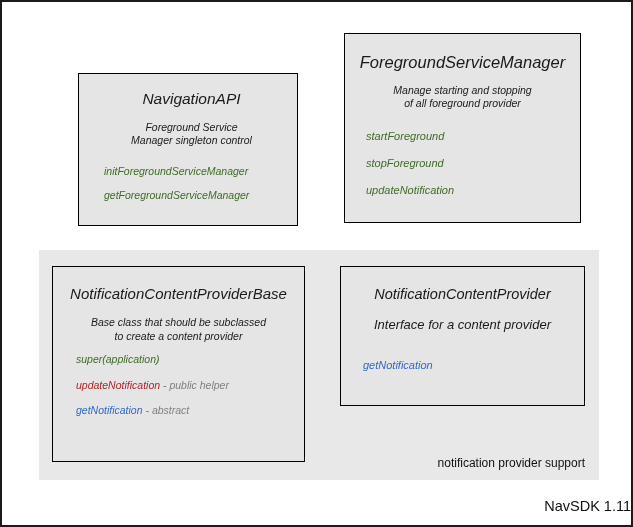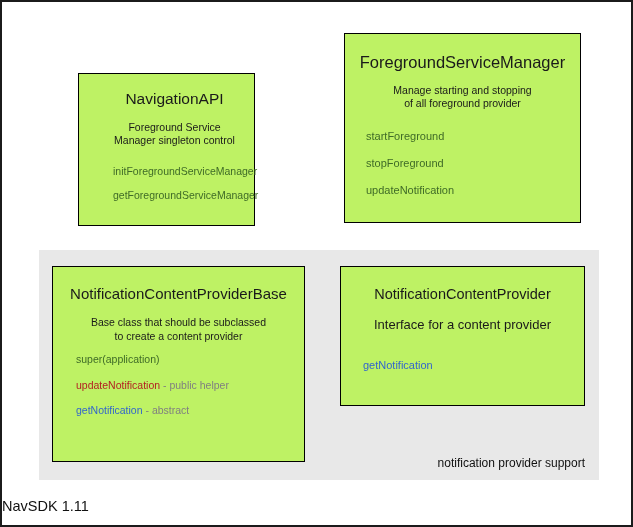--- a/index.html
+++ b/index.html
@@ -16,23 +16,24 @@
     height: 527px;
     background: #ffffff;
     box-sizing: border-box;
     border: 2px solid #1b1b1b;
     overflow: hidden;
   }
 
   
   .class-box {
     position: absolute;
-    background: #bef264;
+    background: #e5e5e5;
     border: 1.6px solid #000000;
     box-sizing: border-box;
+    font-style: italic;
   }
   .class-title {
     text-align: center;
     color: #1a1a1a;
     font-weight: 400;
     line-height: 1.15;
   }
   .class-desc {
     text-align: center;
     color: #1a1a1a;
@@ -44,22 +45,22 @@
   .member {
     line-height: 1.2;
     white-space: nowrap;
   }
   .member + .member { margin-top: 12px; }
   .m-note { color: #808080; }
 
   
   #box-navigation-api {
     left: 76px;  top: 71px;
-    width: 177px; height: 153px;
-    padding: 16px 10px 0 26px;
+    width: 220px; height: 153px;
+    padding: 16px 10px 0 17px;
   }
   #box-navigation-api .class-title { font-size: 15.5px; }
   #box-navigation-api .class-desc  { font-size: 10.5px; margin-top: 13px; }
   #box-navigation-api .member-list { margin-top: 17px; padding-left: 8px; }
   #box-navigation-api .member      { font-size: 10.5px; }
 
   
   #box-foreground-service-manager {
     left: 342px; top: 31px;
     width: 237px; height: 190px;
@@ -108,21 +109,21 @@
   #box-notification-content-provider .class-title { font-size: 14.5px; }
   #box-notification-content-provider .class-desc  { font-size: 13px; margin-top: 14px; }
   #box-notification-content-provider .member-list { margin-top: 26px; padding-left: 12px; }
   #box-notification-content-provider .member      { font-size: 11px; }
 
   
   #footer-label {
     position: absolute;
     left: 0; right: 0;
     top: 496px;
-    text-align: left;
+    text-align: right;
     font-size: 14.5px;
     color: #111111;
   }
 </style>
 </head>
 <body>
 
 <div id="canvas" style="border-color: rgb(27, 27, 27);">
 
   <div class="class-box" id="box-navigation-api" style="border-color: rgb(0, 0, 0);">

